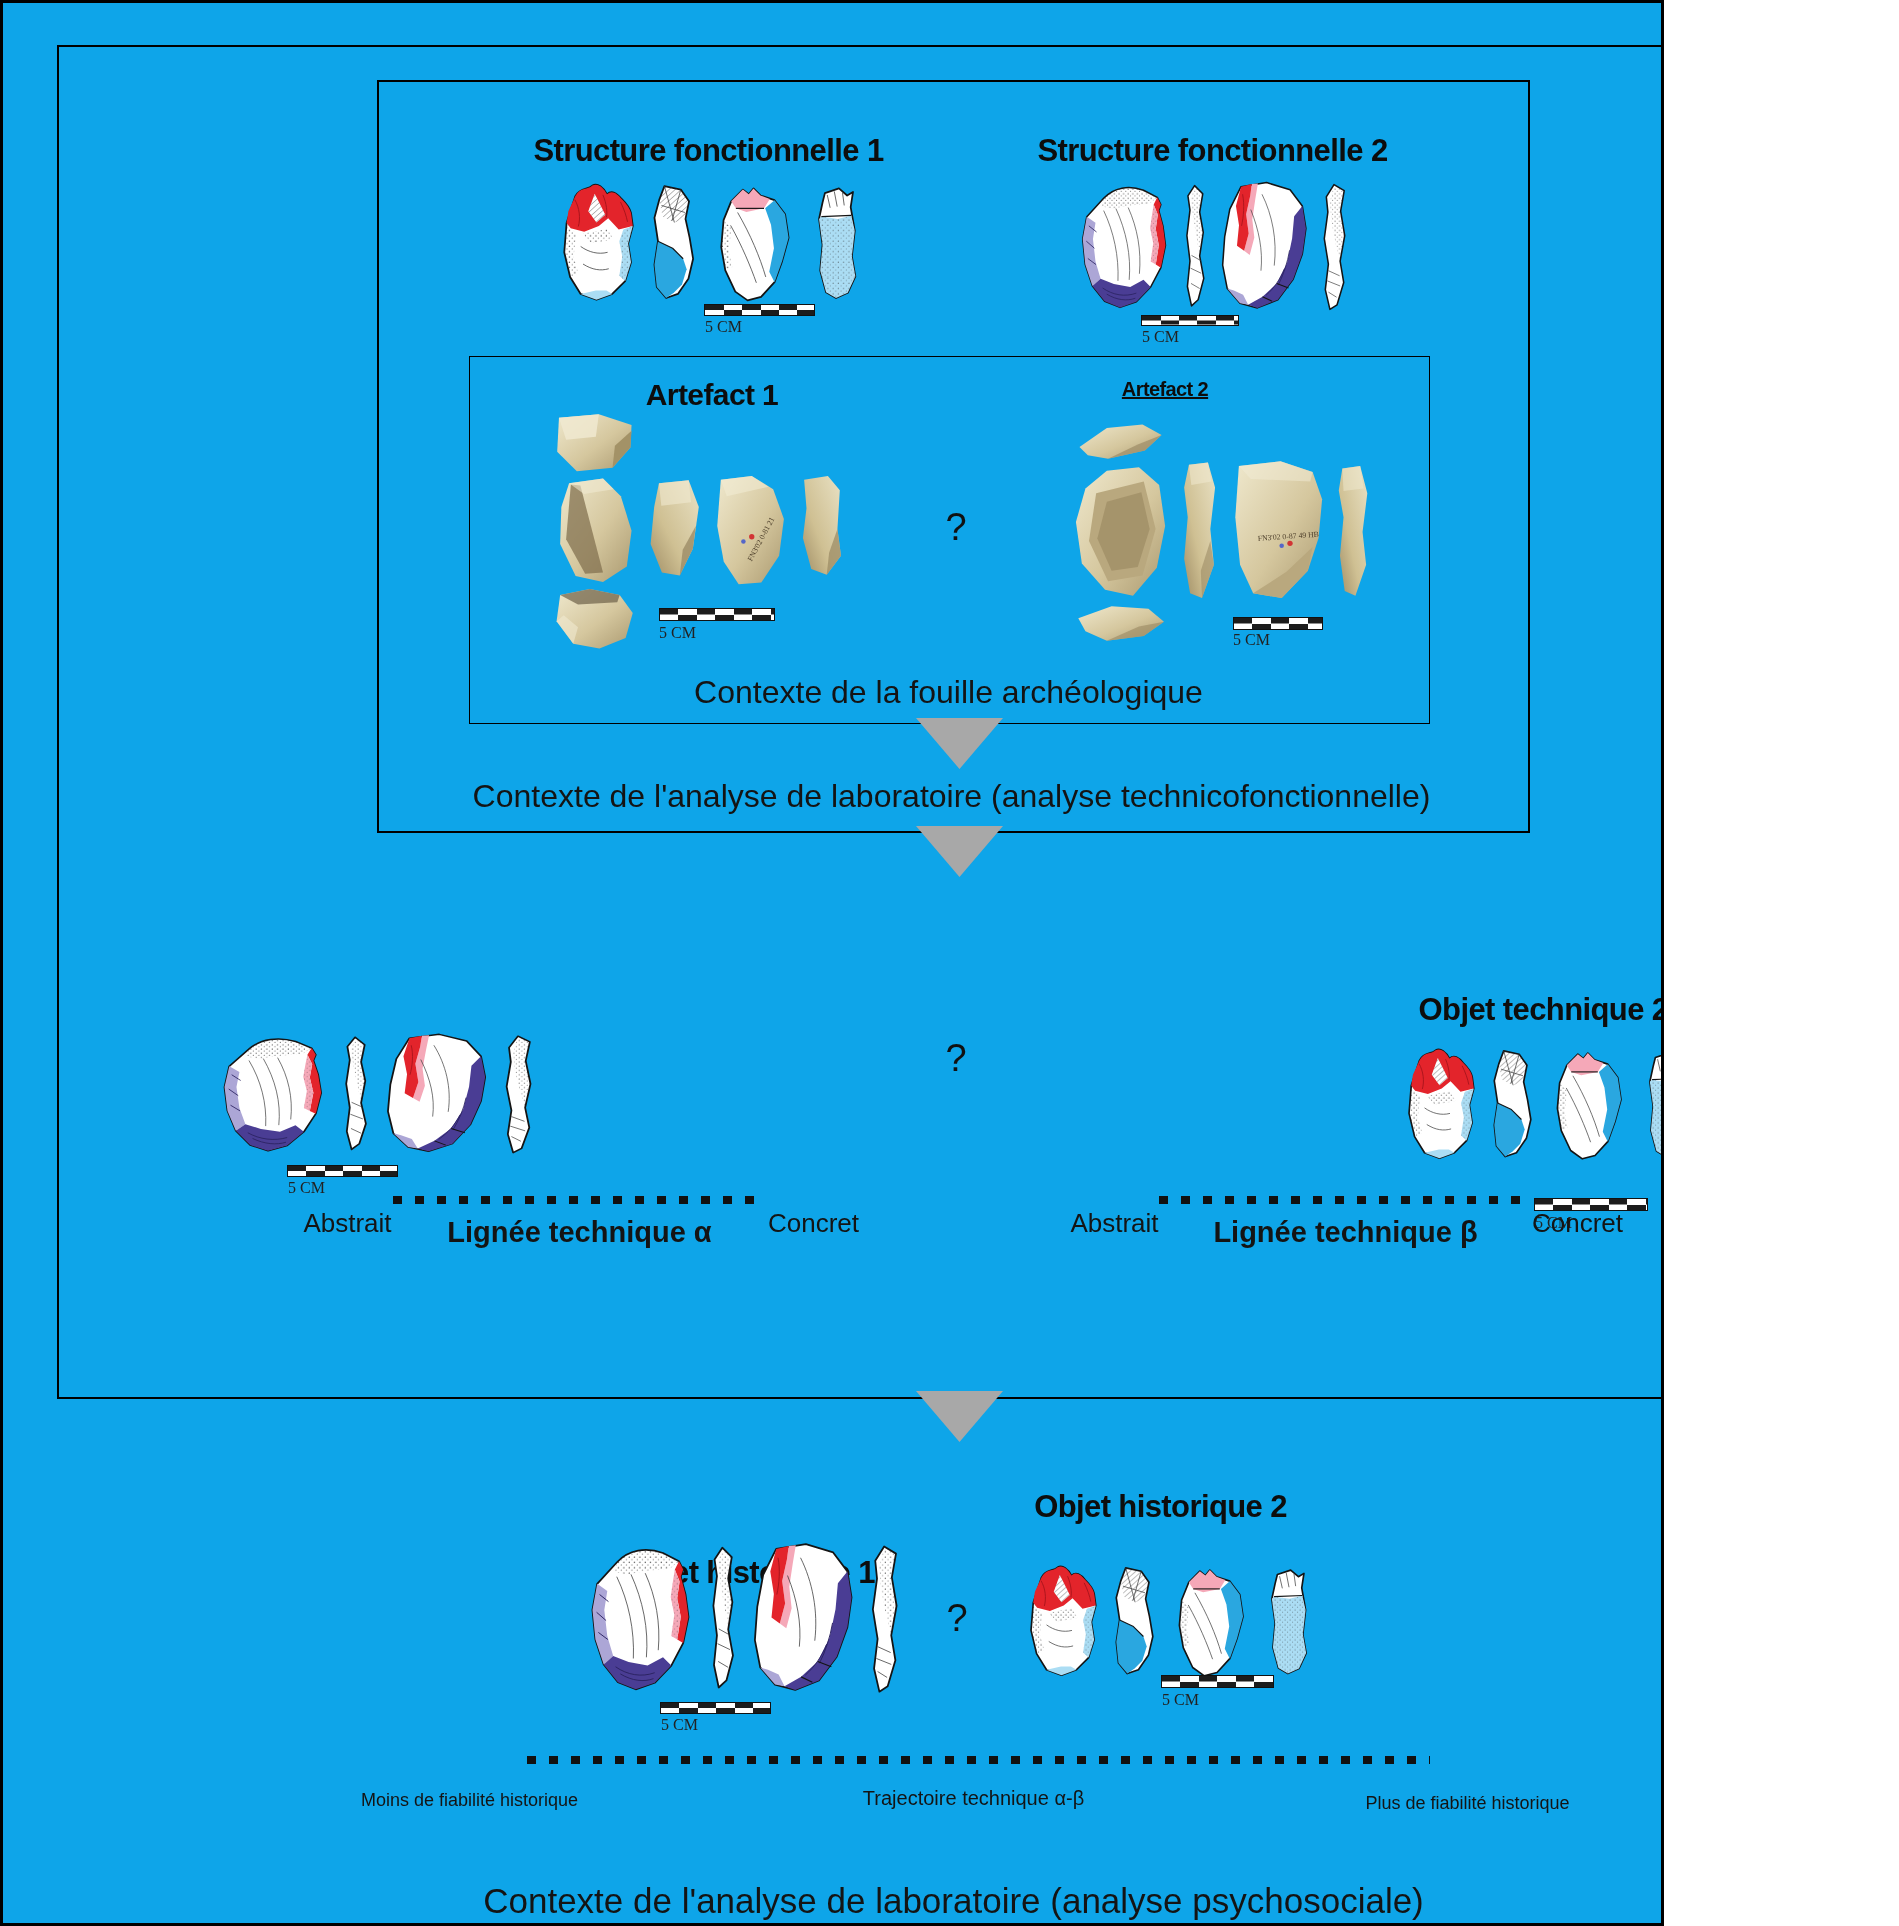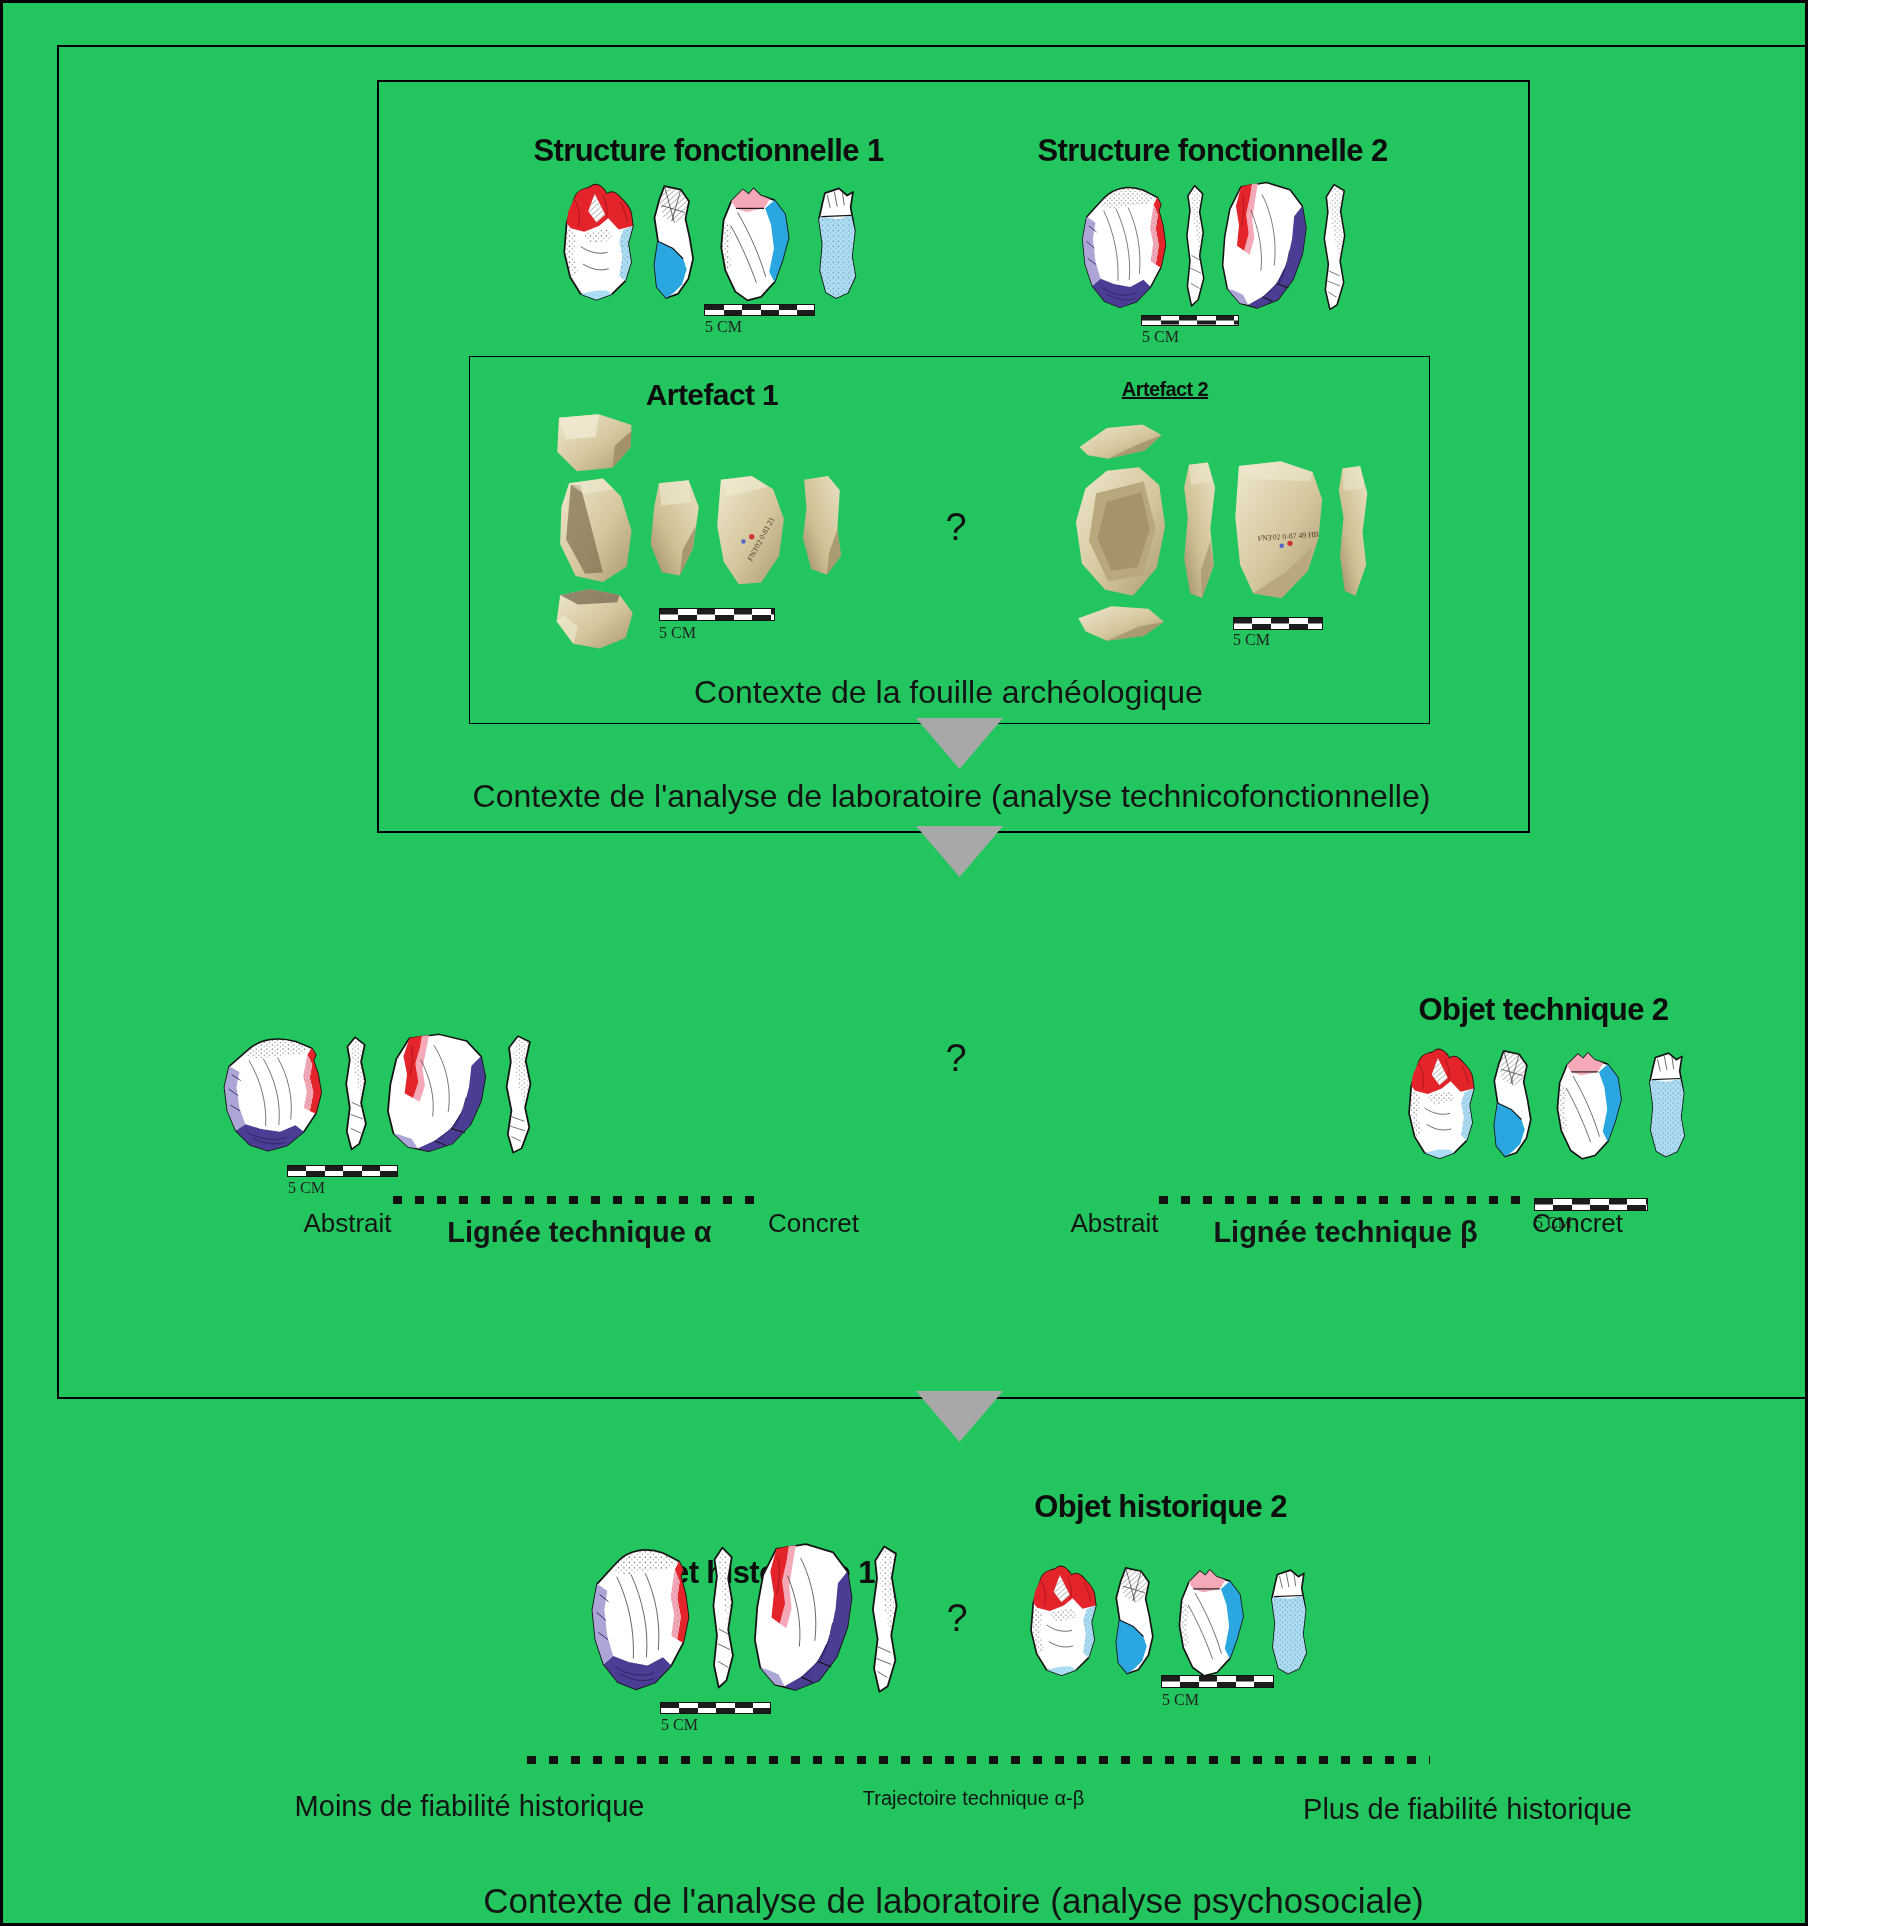--- a/index.html
+++ b/index.html
@@ -1,33 +1,33 @@
 <!DOCTYPE html>
 <html style="--ink: #1a1a1a; --red: #e3242b; --dark-red: #a5131b; --pink: #f5a8b8; --blue: #2aa7e0; --light-blue: #abddf4; --dark-purple: #4a3d94; --deep-purple-line: #2a2260; --light-purple: #aca6d6; --arrow-gray: #a8a8a8; --stone-light: #efe8cd; --stone-mid: #d5c79e; --stone-dark: #ab9a71; --stone-shadow: #7e7052;font-size:9.5px"><head>
 <meta charset="utf-8">
 <style>
   html,body{margin:0;padding:0;background:#fff;}
   .canvas{
-    position:relative;width:1808px;height:1926px;
-    border:3px solid #000;box-sizing:border-box;background:#22c55e;
+    position:relative;width:1664px;height:1926px;
+    border:3px solid #000;box-sizing:border-box;background:#0ea5e9;
     font-family:"Liberation Sans",sans-serif;color:#111;overflow:hidden;
   }
   .box{position:absolute;border:2.4px solid #000;background:transparent;}
   .box.thin{border-width:1.8px;}
   .panel-title{
     position:absolute;text-align:center;font-weight:bold;font-size:31px;
     letter-spacing:-0.6px;color:#0d0d0d;white-space:nowrap;
   }
   .caption{
     position:absolute;text-align:center;font-size:32px;color:#141414;
     font-family:"Liberation Sans",sans-serif;white-space:nowrap;
   }
   .axis-label{position:absolute;text-align:center;font-size:26px;color:#141414;white-space:nowrap;}
   .axis-label.bold{font-weight:bold;font-size:29px;margin-top:12px;}
-  .axis-label.small{font-size:29px;}
+  .axis-label.small{font-size:18px;}
   .axis-label.small-bold{font-weight:normal;font-size:20px;}
   .qmark{position:absolute;text-align:center;font-size:38px;font-weight:400;color:#111;}
   .down-arrow{
     position:absolute;background:var(--arrow-gray,#a8a8a8);
     clip-path:polygon(0 0,100% 0,50% 100%);
   }
   .dashes{
     position:absolute;height:7.7px;
     background:repeating-linear-gradient(90deg,#111 0 9px,transparent 9px 22px);
   }

